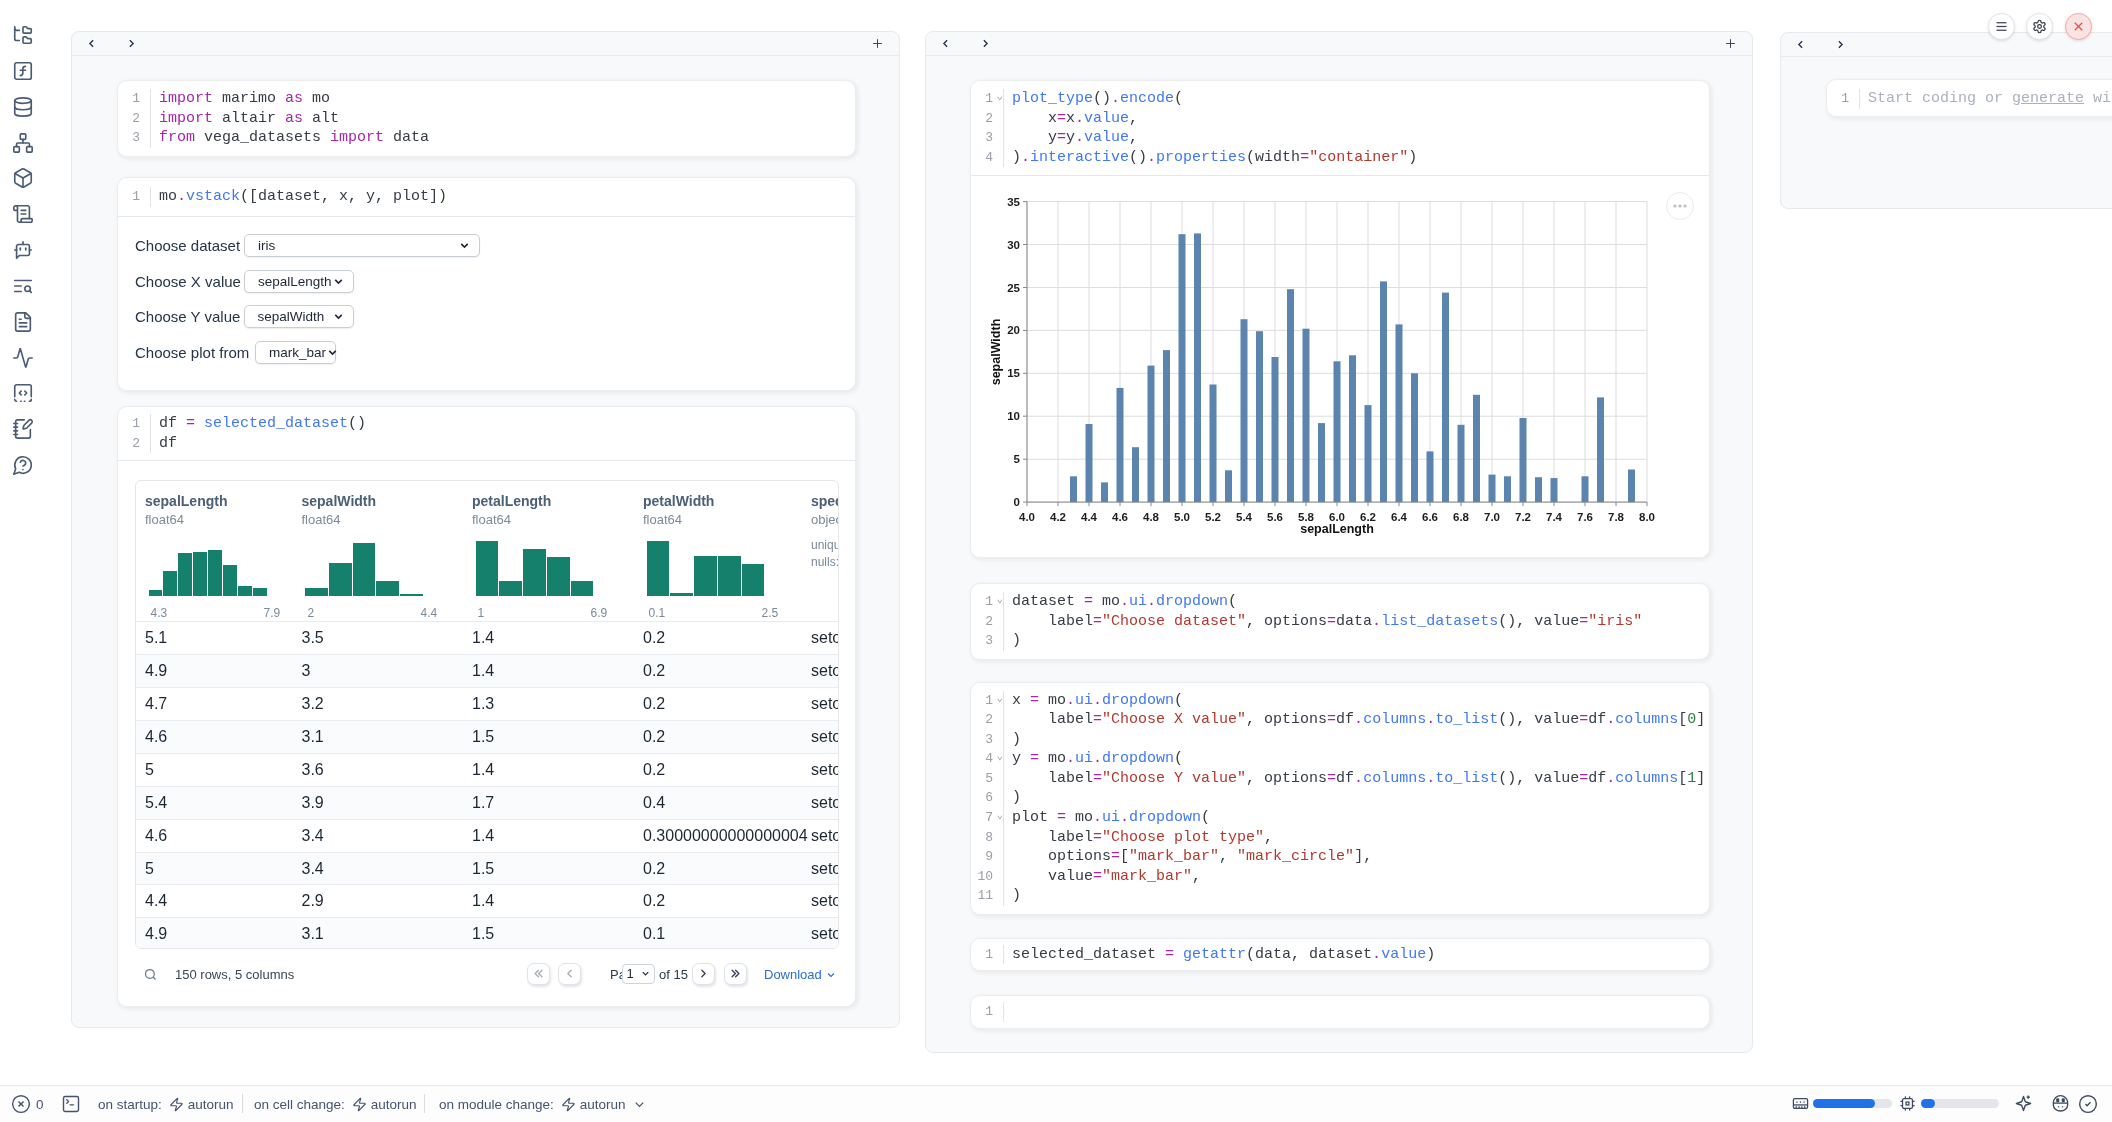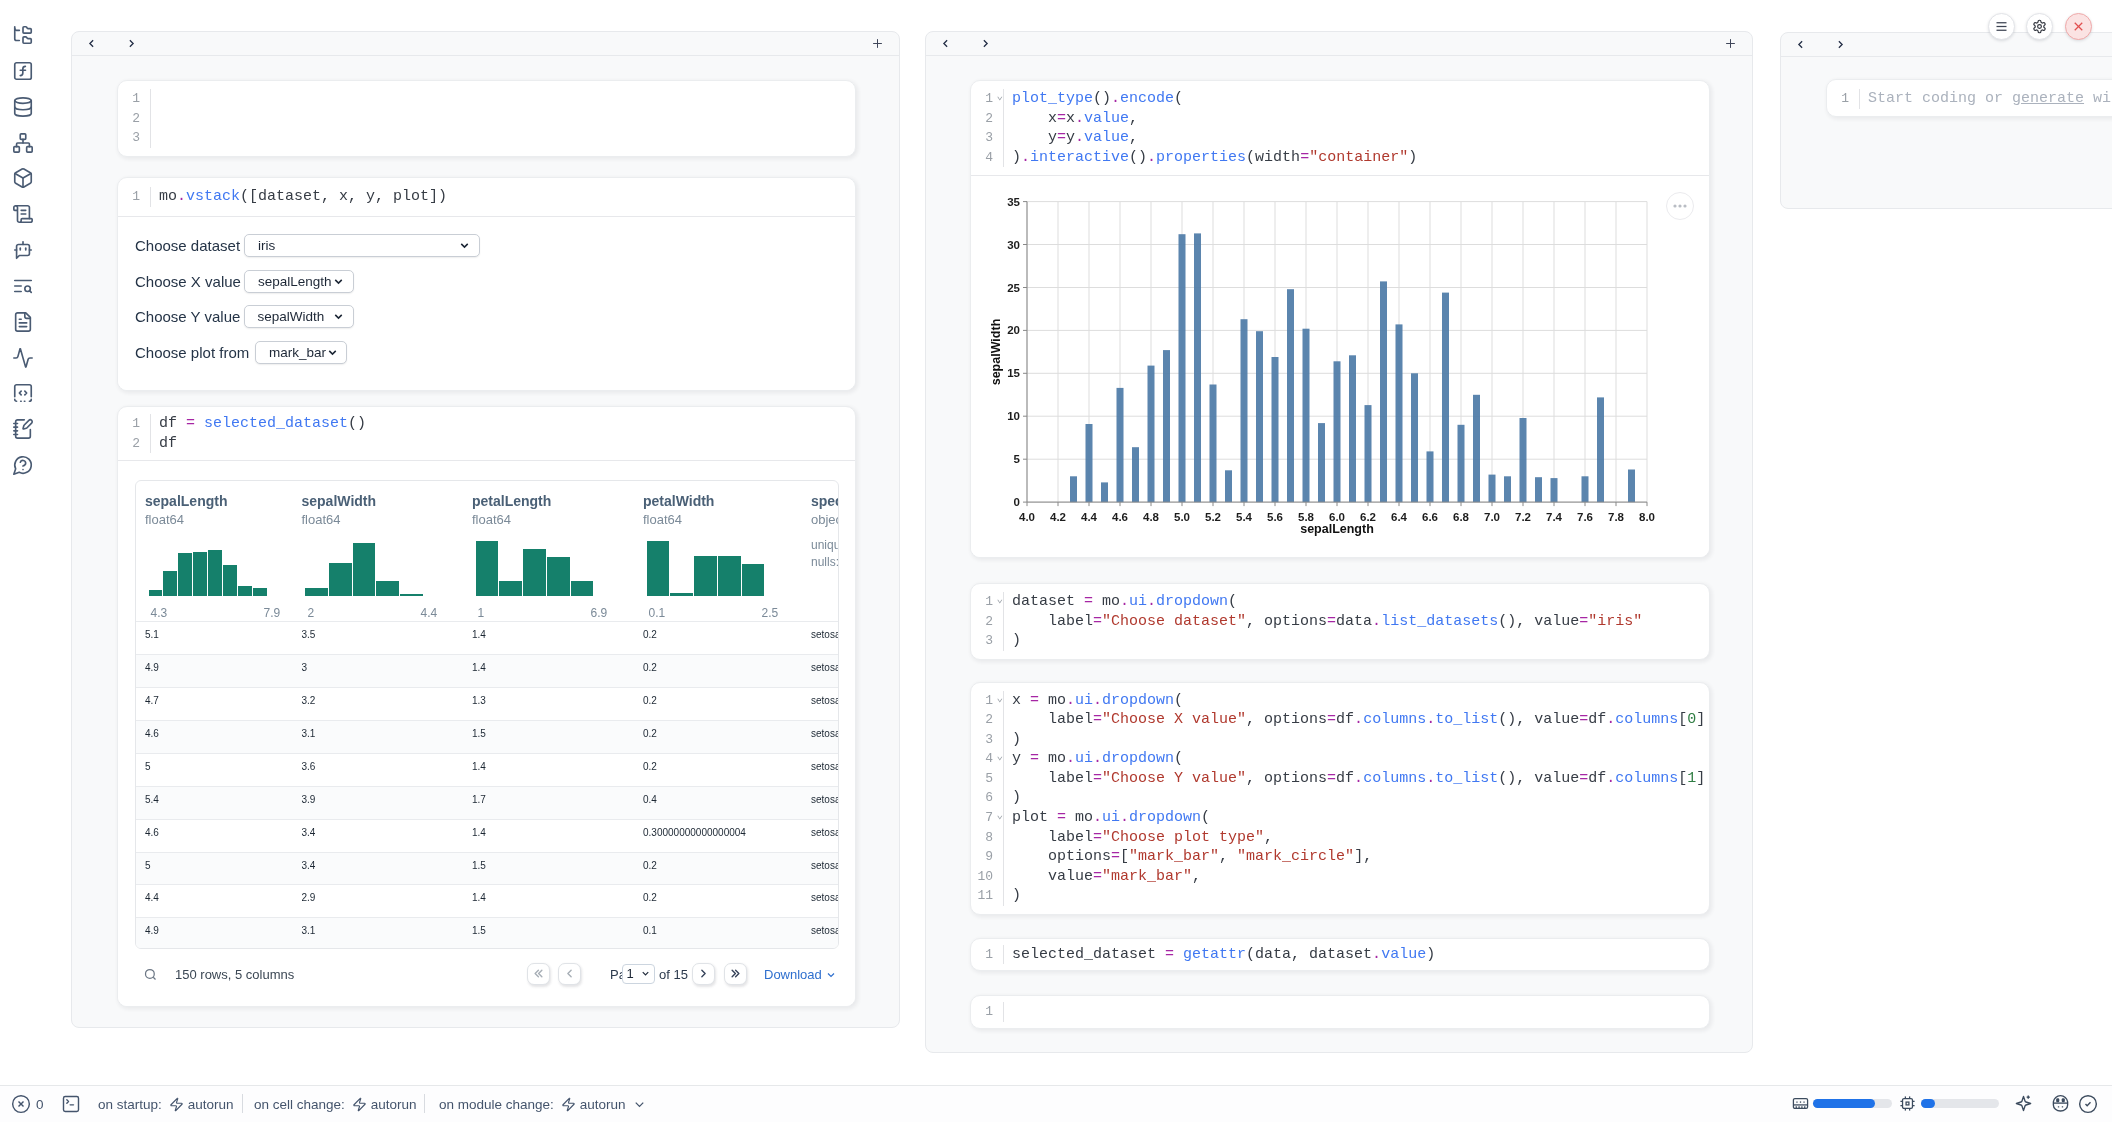--- a/index.html
+++ b/index.html
@@ -24,21 +24,21 @@
  align-items:center;justify-content:space-between;font-size:13.5px;color:#1d2736;padding:0 8px 0 13px;
  box-shadow:0 1px 1.5px rgba(0,0,0,.07)}
 .ddchev{flex:none}
 .tbox{position:absolute;left:16.5px;top:18.4px;width:704.5px;height:469.4px;border:1px solid #e5e7ea;
  border-radius:6px;background:#fff;overflow:hidden}
 .th{position:absolute;font-weight:bold;font-size:14px;color:#4a6076}
 .tt{position:absolute;font-size:13px;color:#7b8a98}
 .hb{position:absolute;background:#15806b}
 .hl{position:absolute;font-size:12px;color:#7b8a98}
 .trow{position:absolute;left:0;width:100%;border-top:1px solid #e9ebee}
-.td{position:absolute;font-size:10px;color:#1c2733}
+.td{position:absolute;font-size:16px;color:#1c2733}
 .ftxt{position:absolute;font-size:13px;color:#3b4754;white-space:nowrap}
 .pbtn{position:absolute;width:23px;height:22px;border:1px solid #e0e3e7;border-radius:7px;background:#fff;
  box-shadow:1px 1.5px 2.5px rgba(30,35,48,.12);display:flex;align-items:center;justify-content:center;
  font-size:15px;font-weight:bold}
 .psel{position:absolute;left:504px;top:502.5px;width:33px;height:20px;border:1px solid #ccd5df;border-radius:4px;
  background:#fff;display:flex;align-items:center;justify-content:center;font-size:13px;color:#1d2736}
 .sic{position:absolute;left:12px;width:22px;height:22px;color:#4a5b73}
 .sic svg{width:22px;height:22px}
 .cbtn{position:absolute;top:13px;width:27px;height:27px;border:1px solid;border-radius:50%;
  box-shadow:0 1px 3px rgba(30,35,48,.14);display:flex;align-items:center;justify-content:center;z-index:10}
@@ -144,20 +144,21 @@
       </svg>
     </div>
     <div class="pbody">
       <div class="cell" style="left:45px;top:48px;width:739px;">
         <div class="codewrap" style="padding:8px 0 8px 0">
           <div class="gut">
             <div class="gl">1</div>
             <div class="gl">2</div>
             <div class="gl">3</div>
           </div>
+          <div class="src"><div class="cl"><span class="k">import</span> marimo <span class="k">as</span> mo</div><div class="cl"><span class="k">import</span> altair <span class="k">as</span> alt</div><div class="cl"><span class="k">from</span> vega_datasets <span class="k">import</span> data</div></div>
         </div>
       </div>
       <div class="cell" style="left:45px;top:145px;width:739px;">
         <div class="codewrap" style="padding:9px 0 9px 0">
           <div class="gut">
             <div class="gl">1</div>
           </div>
           <div class="src"><div class="cl">mo<span class="k">.</span><span class="b">vstack</span>([dataset, x, y, plot])</div></div>
         </div>
         <div class="out" style="height:174px">
@@ -174,21 +175,21 @@
               </svg></span>
           </div>
           <div class="ddrow" style="top:88.9px">
             <span class="ddlab">Choose Y value</span>
             <span class="ddsel" style="left:108.5px;width:110.5px">sepalWidth<svg class="ddchev" width="13" height="13" viewBox="0 0 24 24" fill="none" stroke="#1d2736" stroke-width="2.8">
                 <path d="m6 9 6 6 6-6"></path>
               </svg></span>
           </div>
           <div class="ddrow" style="top:124.4px">
             <span class="ddlab">Choose plot from</span>
-            <span class="ddsel" style="left:120px;width:92px">mark_bar<svg class="ddchev" width="13" height="13" viewBox="0 0 24 24" fill="none" stroke="#1d2736" stroke-width="2.8">
+            <span class="ddsel" style="left:120px;width:81px">mark_bar<svg class="ddchev" width="13" height="13" viewBox="0 0 24 24" fill="none" stroke="#1d2736" stroke-width="2.8">
                 <path d="m6 9 6 6 6-6"></path>
               </svg></span>
           </div>
         </div>
       </div>
       <div class="cell" style="left:45px;top:374px;width:739px;">
         <div class="codewrap" style="padding:7px 0 7px 0">
           <div class="gut">
             <div class="gl">1</div>
             <div class="gl">2</div>

